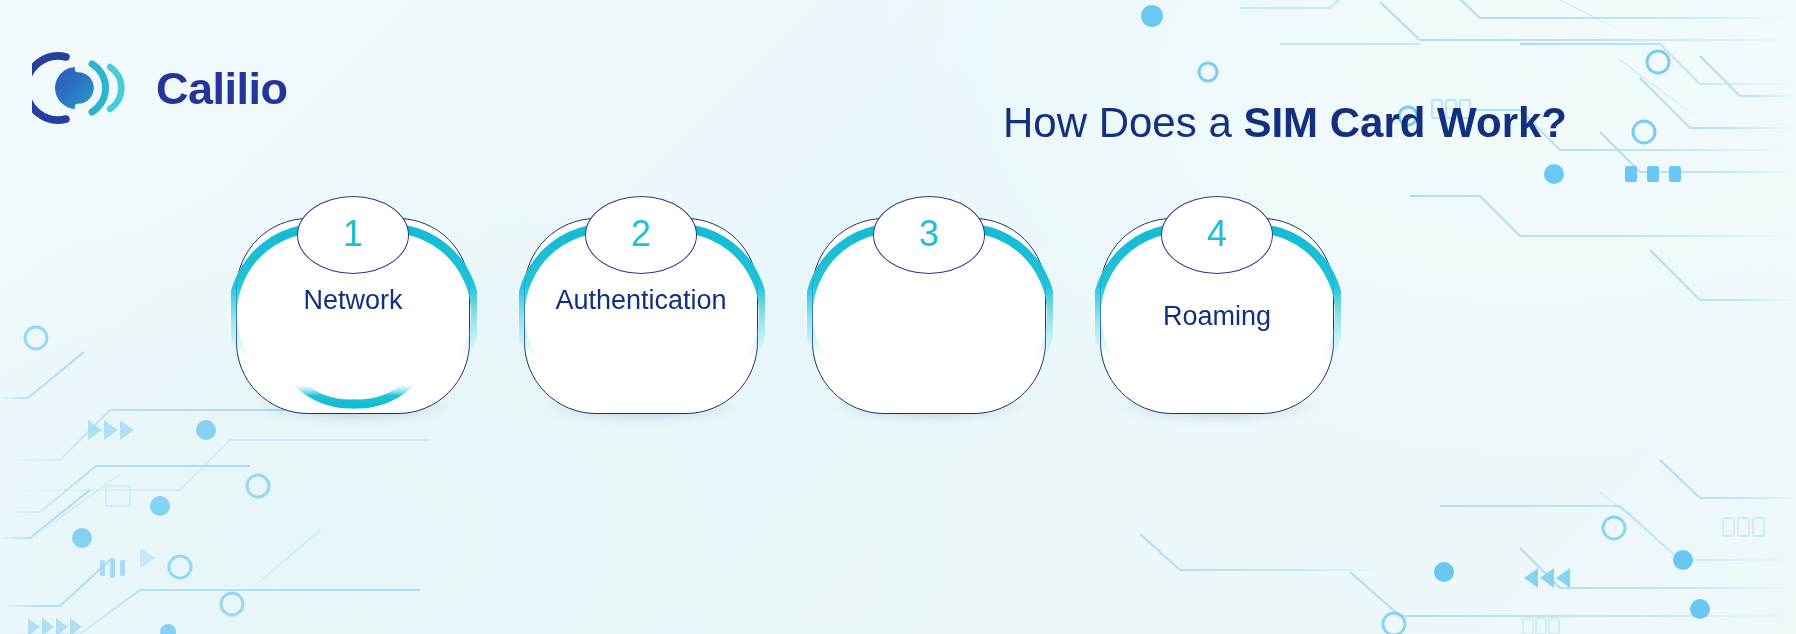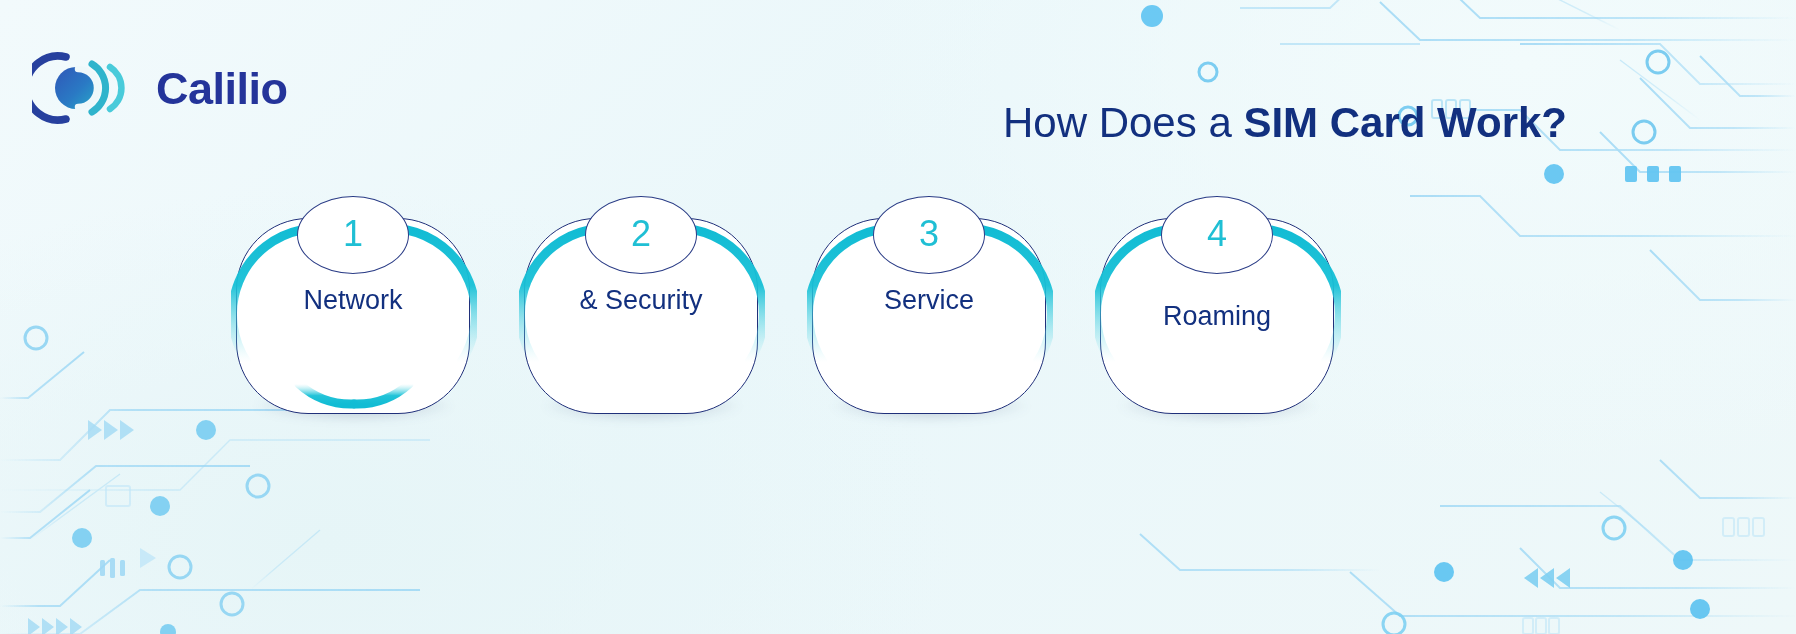--- a/index.html
+++ b/index.html
@@ -278,36 +278,35 @@
     </div>
 
     <div class="card-wrap c1">
       <div class="shadow"></div>
       <div class="card"></div>
       <svg class="arc" viewBox="0 0 246 210" xmlns="http://www.w3.org/2000/svg">
         <path d="M16 150 A86 86 0 0 1 70 18" fill="none" stroke="url(#arcFade)" stroke-width="9" stroke-linecap="round"></path>
         <path d="M230 150 A86 86 0 0 0 176 18" fill="none" stroke="url(#arcFade)" stroke-width="9" stroke-linecap="round"></path>
       </svg>
       <div class="card-label">
-        <div>&amp; Security</div>
+        <div>Authentication</div>
       </div>
       <div class="badge">
         <span class="num">2</span>
       </div>
     </div>
 
     <div class="card-wrap c2">
       <div class="shadow"></div>
       <div class="card"></div>
       <svg class="arc" viewBox="0 0 246 210" xmlns="http://www.w3.org/2000/svg">
         <path d="M16 150 A86 86 0 0 1 70 18" fill="none" stroke="url(#arcFade)" stroke-width="9" stroke-linecap="round"></path>
         <path d="M230 150 A86 86 0 0 0 176 18" fill="none" stroke="url(#arcFade)" stroke-width="9" stroke-linecap="round"></path>
       </svg>
       <div class="card-label">
-        <div>Service</div>
       </div>
       <div class="badge">
         <span class="num">3</span>
       </div>
     </div>
 
     <div class="card-wrap c3">
       <div class="shadow"></div>
       <div class="card"></div>
       <svg class="arc" viewBox="0 0 246 210" xmlns="http://www.w3.org/2000/svg">

